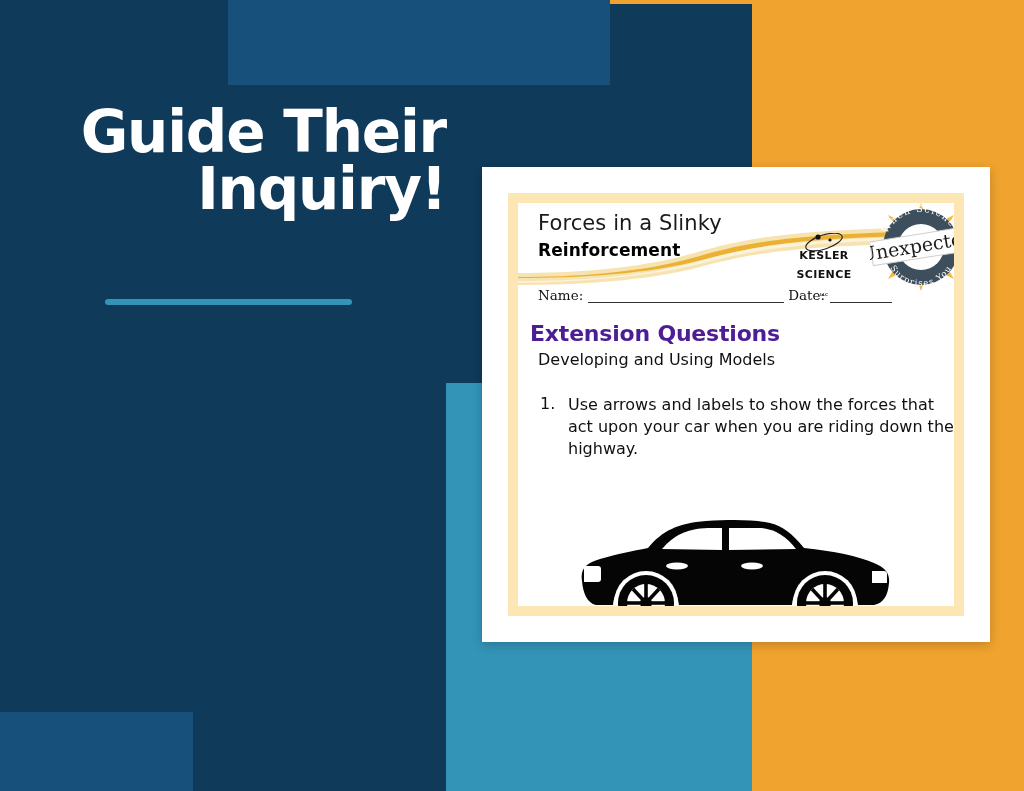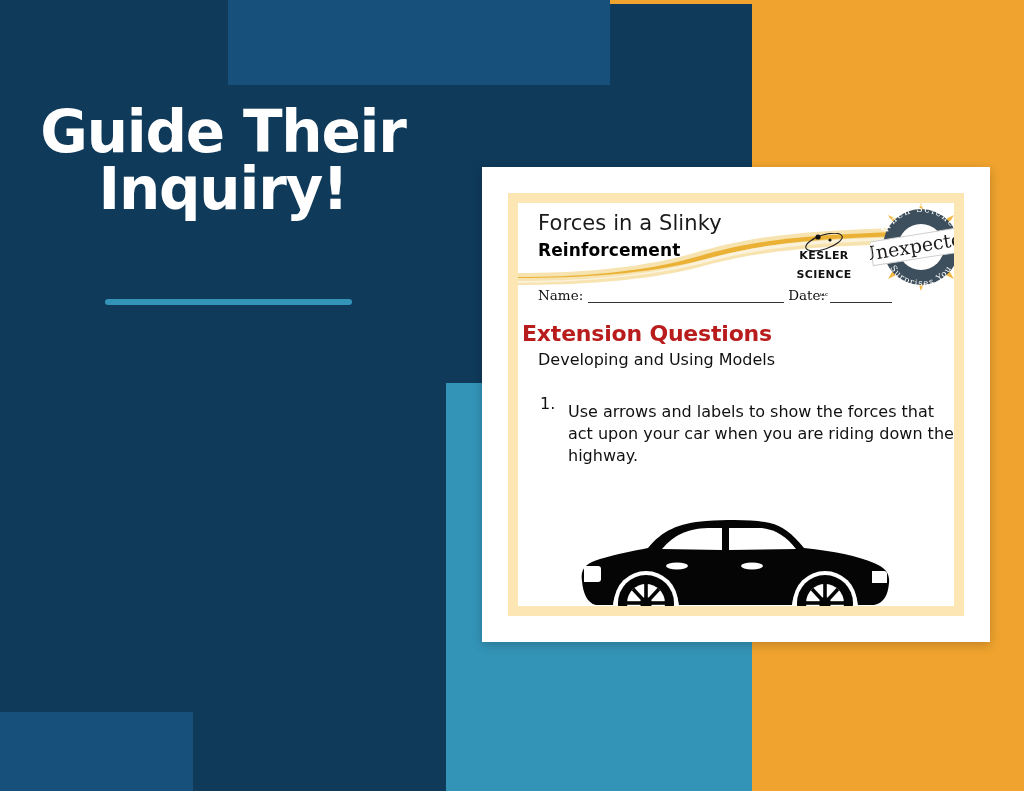--- a/index.html
+++ b/index.html
@@ -15,21 +15,21 @@
   .bg-orange-strip{position:absolute;left:330px;top:0;width:694px;height:4px;background:#f0a32e;}
   .bg-orange-panel{position:absolute;left:752px;top:0;width:272px;height:791px;background:#f0a32e;}
   .bg-lightnavy-top{position:absolute;left:228px;top:0;width:382px;height:85px;background:#17507a;}
   .bg-lightnavy-bottom{position:absolute;left:0;top:712px;width:193px;height:79px;background:#17507a;}
   .bg-teal-col{position:absolute;left:446px;top:383px;width:306px;height:408px;background:#3394b8;}
 
   
   .left-col{position:absolute;left:0;top:0;width:446px;height:791px;}
   .headline{
     position:absolute;left:0;top:104px;width:446px;
-    text-align:center;color:#ffffff;
+    text-align:right;color:#ffffff;
     font-family:"DejaVu Sans",sans-serif;
     font-weight:700;font-size:58px;line-height:0.99;
     letter-spacing:-1.2px;
   }
   .headline .l2{display:block;}
   .divider{
     position:absolute;left:105px;top:299px;width:247px;height:6px;
     background:#3394b8;border-radius:3px;
   }
   .subtext{
@@ -85,37 +85,37 @@
   .namerow .lbl{white-space:nowrap;}
   .namerow .rule{
     border-bottom:1.4px solid #333;height:13px;margin:0 4px 0 5px;
   }
   .rule-name{width:196px;}
   .rule-date{width:62px;}
 
   
   .wk-body{position:absolute;left:0;top:118px;width:100%;}
   .eq-title{
-    margin-left:4px;
-    font-family:"DejaVu Sans",sans-serif;
-    font-weight:700;font-size:22px;color:#b91c1c;letter-spacing:-.2px;
+    margin-left:12px;
+    font-family:"DejaVu Sans",sans-serif;
+    font-weight:700;font-size:22px;color:#4c1d95;letter-spacing:-.2px;
   }
   .eq-sub{
     margin:4px 12px 0 20px;
     font-family:"DejaVu Sans",sans-serif;
     font-size:16px;color:#111;font-weight:400;
   }
   .q-list{margin:25px 0 0 22px;display:flex;}
   .q-num{
     font-family:"DejaVu Sans",sans-serif;font-size:16px;color:#111;
     width:28px;flex:none;
   }
   .q-text{
     font-family:"DejaVu Sans",sans-serif;font-size:16px;color:#111;
-    line-height:1.38;width:390px;margin-top:7px;
+    line-height:1.38;width:390px;
   }
 
   .car-wrap{position:absolute;left:0;top:300px;width:100%;text-align:center;}
   .car-wrap svg{display:block;margin:0 auto;}
 </style>
 </head>
 <body>
 
 <div class="canvas">
 

